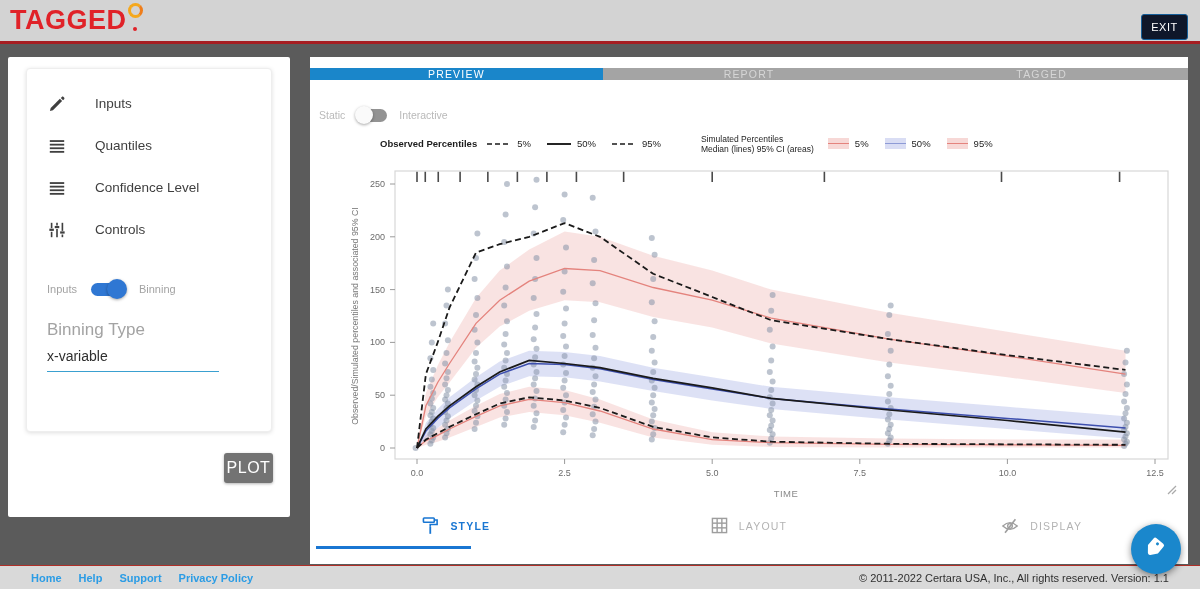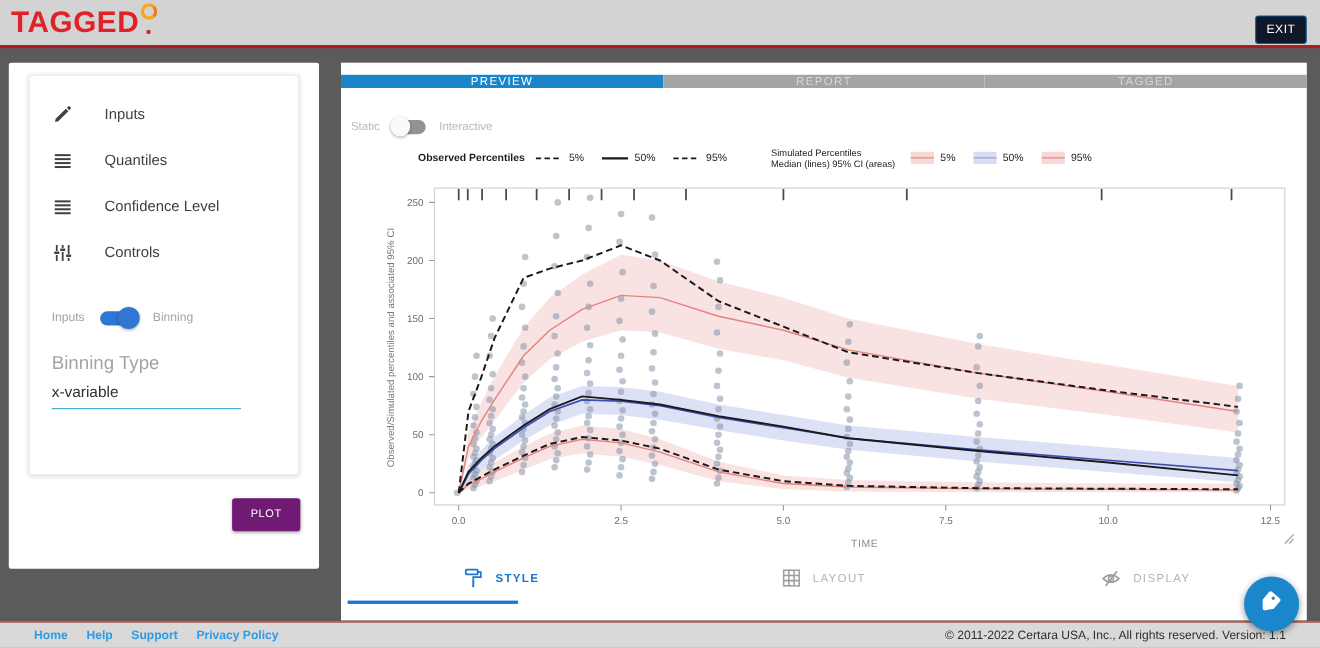--- a/index.html
+++ b/index.html
@@ -23,21 +23,21 @@
   .menu-item { height:42px; display:flex; align-items:center; padding-left:20px; cursor:pointer; }
   .menu-item .mi-icon { width:20px; height:20px; margin-right:28px; display:flex; align-items:center; justify-content:center; }
   .menu-item .mi-label { font-size:13.5px; color:#3f3f3f; }
   .bin-toggle-row { margin-top:32px; padding-left:20px; display:flex; align-items:center; }
   .bin-label { font-size:11px; color:#a3a3a3; }
   .switch-blue { position:relative; width:34px; height:13px; background:#2f77d3; border-radius:7px; margin:0 14px; cursor:pointer; }
   .switch-blue .thumb { position:absolute; right:-2px; top:-3.5px; width:20px; height:20px; background:#2f77d3; border-radius:50%; box-shadow:0 1px 3px rgba(0,0,0,0.35); }
   .binning-type { margin-top:24px; padding-left:20px; }
   .bt-label { font-size:17px; color:#a3a3a3; }
   .bt-select { width:172px; margin-top:8px; padding-bottom:7px; border-bottom:1.5px solid #3aa0d0; font-size:14px; color:#2f2f2f; cursor:pointer; }
-  .plot-btn { position:absolute; right:17px; top:396px; width:62px; height:30px; background:#701a75; border:none; border-radius:3px; color:#fff; font-size:10px; letter-spacing:0.5px; box-shadow:0 1px 3px rgba(0,0,0,0.3); display:flex; align-items:center; justify-content:center; cursor:pointer; }
+  .plot-btn { position:absolute; right:17px; top:396px; width:49px; height:30px; background:#737373; border:none; border-radius:3px; color:#fff; font-size:16px; letter-spacing:0.5px; box-shadow:0 1px 3px rgba(0,0,0,0.3); display:flex; align-items:center; justify-content:center; cursor:pointer; }
 
   
   .main-panel { position:absolute; left:310px; top:13px; width:878px; height:507px; background:#fff; }
   .tabs { display:flex; height:23px;align-items:flex-end; }
   .tab { flex:1; display:flex; align-items:center; justify-content:center; font-size:10.5px; letter-spacing:1.2px; background:#a4a4a4; color:#d6d6d6; cursor:pointer; }
   .tab.active { background:#1a86ca; color:#fff; }
 
   .static-row { position:absolute; left:9px; top:52px; display:flex; align-items:center; }
   .static-label { font-size:10.5px; color:#b9b9b9; }
   .switch-gray { position:relative; width:30px; height:13px; background:#939393; border-radius:7px; margin:0 12px; cursor:pointer; }

